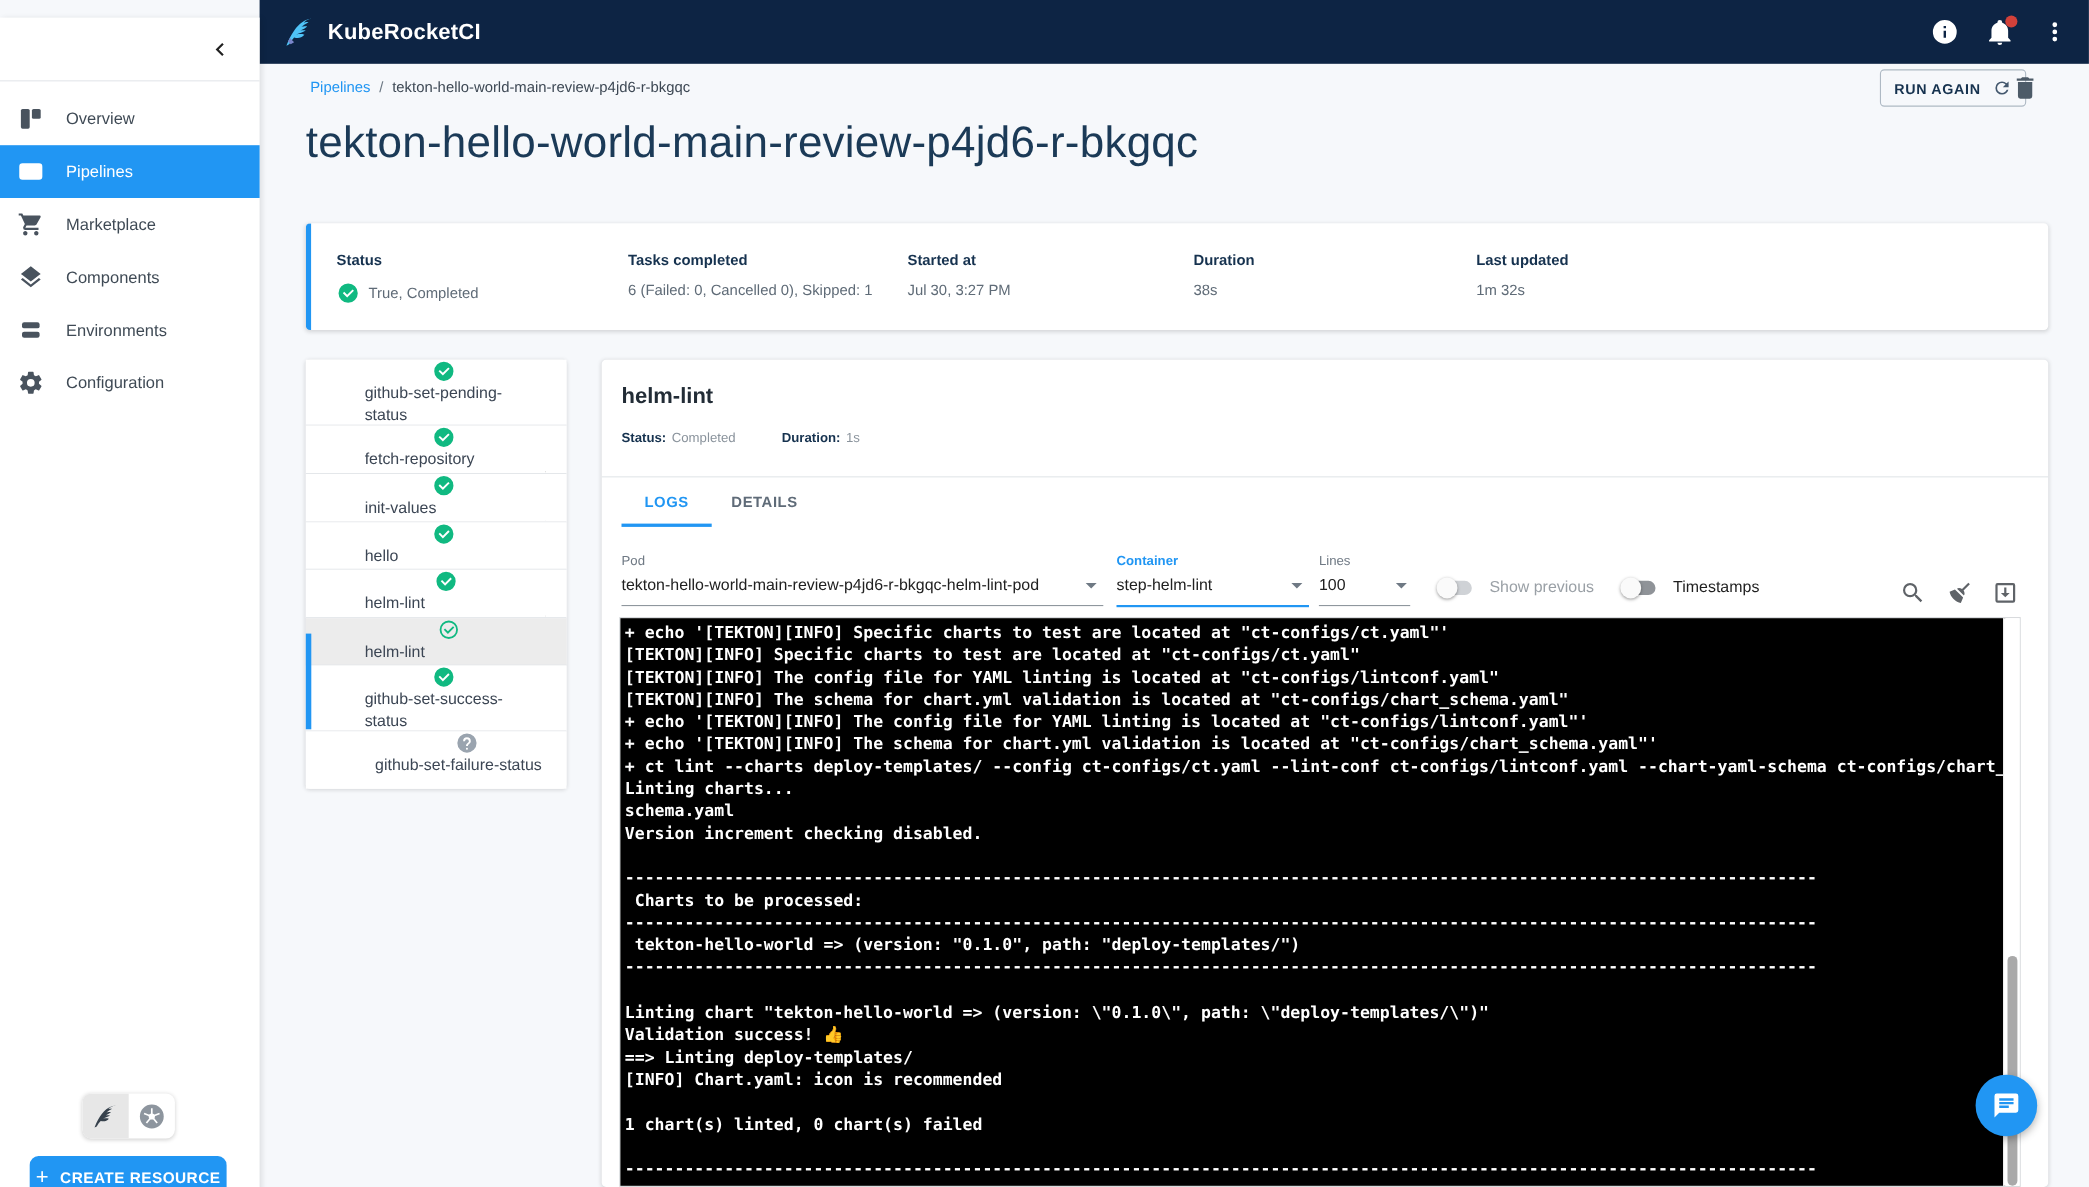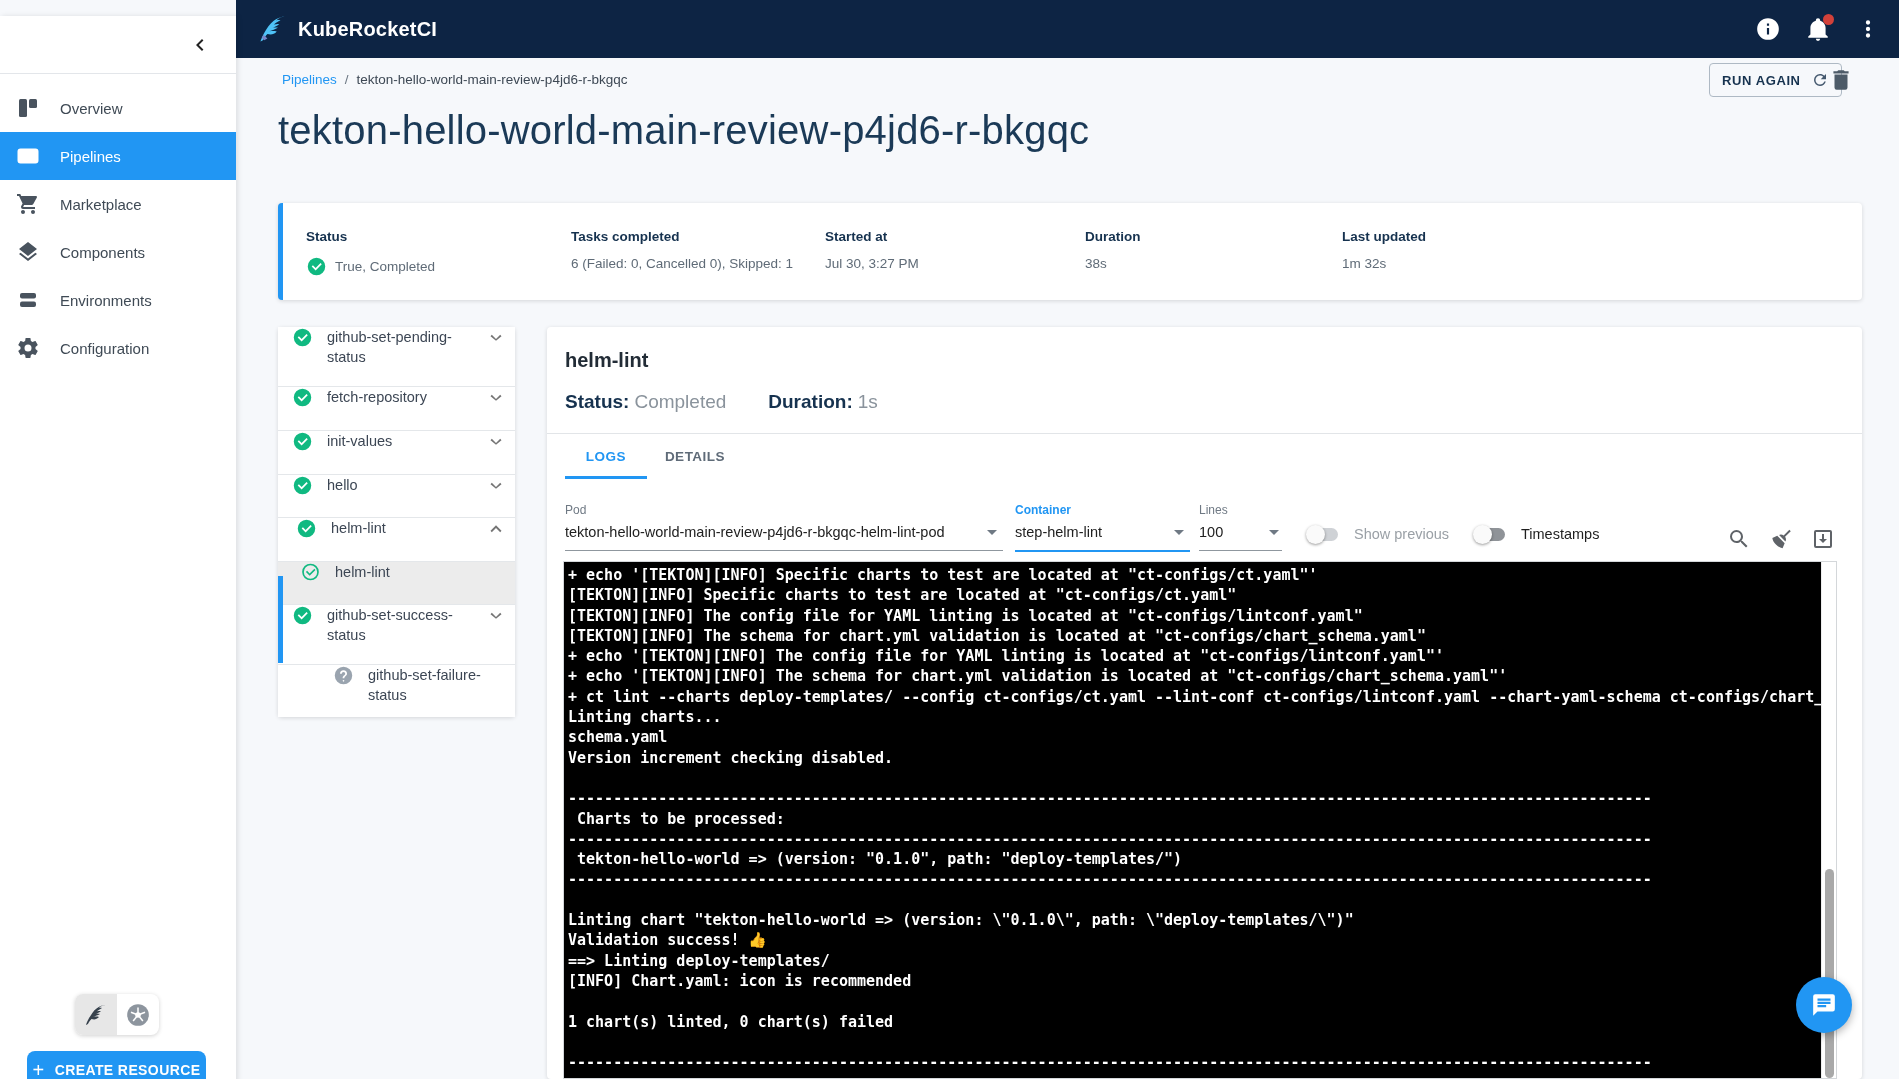--- a/index.html
+++ b/index.html
@@ -48,32 +48,32 @@
   .card { background:#fff; border-radius:4px; box-shadow:0 1px 4px rgba(0,0,0,.14); }
 
   
   .summary-card { position:absolute; left:42px; top:145px; width:1584px; height:97px; border-left:5px solid #2196f3; }
   .sum-col { position:absolute; top:0; }
   .sum-label { position:absolute; top:26px; font-size:13.5px; font-weight:bold; color:#16324f; white-space:nowrap; }
   .sum-value { position:absolute; top:53px; font-size:13.5px; color:#5f6b77; white-space:nowrap; display:flex; align-items:center; gap:8px; }
 
   
   .tasks-card { position:absolute; left:42px; top:269px; width:237px; }
-  .task-row { position:relative; display:flex; align-items:flex-start; border-bottom:1px solid #e4e7ea; cursor:pointer; background:#fff; }
+  .task-row { position:relative; display:flex; align-items:center; border-bottom:1px solid #e4e7ea; cursor:pointer; background:#fff;flex-direction:column; }
   .task-row:last-child { border-bottom:none;padding-left:41px; }
   .t-icon { width:21px; height:21px; margin-left:14px; flex:0 0 21px; }
   .t-name { margin-left:14px; font-size:14.5px; color:#3c4654; line-height:20px; width:144px; word-break:break-word; }
   .t-chev { width:22px; height:22px; margin-left:auto; margin-right:8px; }
   .step-row { background:#ececec; }
   .expanded-marker { position:absolute; left:0; top:249px; width:5px; height:87px; background:#2196f3; z-index:2; }
 
   
   .detail-card { position:absolute; left:311px; top:269px; width:1315px; height:752px; }
   .panel-title { position:absolute; left:18px; top:22px; font-size:20px; font-weight:bold; color:#222c36; }
-  .panel-meta { position:absolute; left:18px; top:64px; font-size:19px; display:flex; gap:42px; }
+  .panel-meta { position:absolute; left:18px; top:64px; font-size:12px; display:flex; gap:42px; }
   .meta-label { font-weight:bold; color:#16324f; }
   .meta-value { color:#8a939c; margin-left:5px; }
   .panel-divider { position:absolute; left:0; top:106px; width:1315px; height:1px; background:#e2e5e8; }
   .tab { position:absolute; top:107px; height:44px; display:flex; align-items:center; justify-content:center; font-size:13.5px; font-weight:bold; letter-spacing:.5px; cursor:pointer; }
   .tab-logs { left:18px; width:82px; color:#2196f3; }
   .tab-details { left:100px; width:96px; color:#5f6b78; }
   .tab-indicator { position:absolute; left:18px; top:149px; width:82px; height:3px; background:#2196f3; }
 
   .ctl-label { position:absolute; top:176px; font-size:12px; color:#6f7984; }
   .ctl-value { position:absolute; top:197px; font-size:14.5px; color:#212121; white-space:nowrap; }

